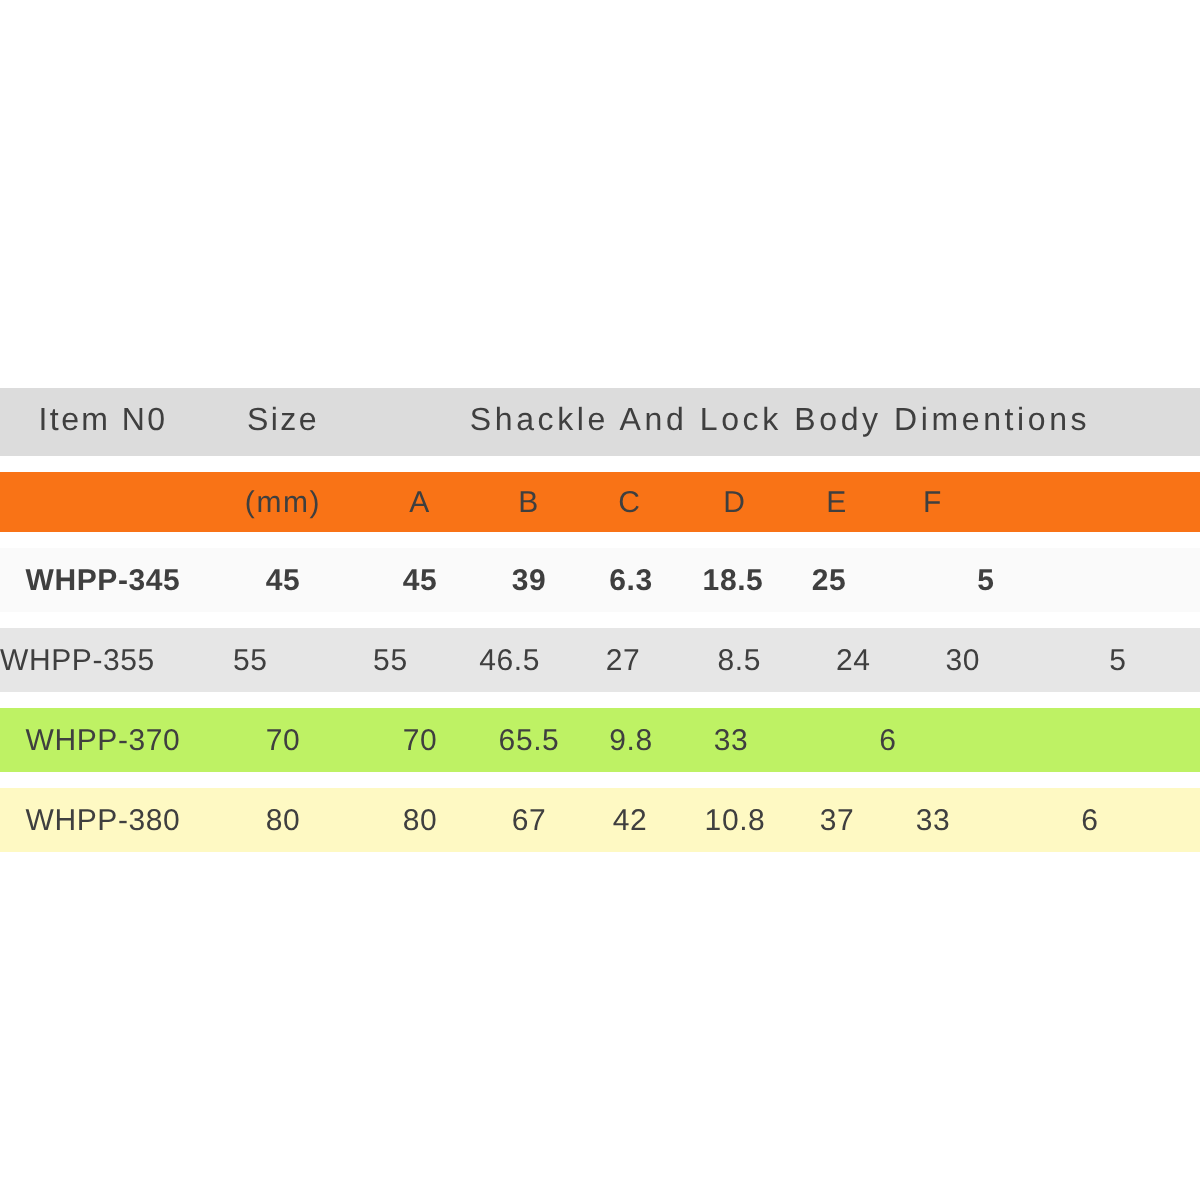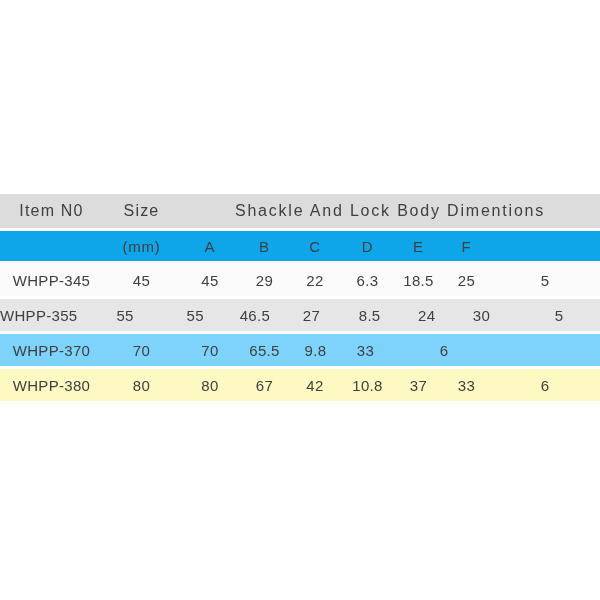--- a/index.html
+++ b/index.html
@@ -10,21 +10,21 @@
     color: #3f3f3f;
     overflow: hidden;
   }
   .sheet {
     width: 600px;
     margin-top: 194px;
   }
   .row {
     display: flex;
     align-items: center;
-    margin-bottom: 3px;
+    margin-bottom: 8px;
   }
   .cell {
     display: flex;
     align-items: center;
     justify-content: center;
     height: 100%;
     white-space: nowrap;
   }
   
   .c-item { width: 103px; }
@@ -40,32 +40,32 @@
 
   .row.header {
     height: 34px;
     background: #dcdcdc;
     font-size: 16px;
     letter-spacing: 1.2px;
   }
   .row.header .c-group { letter-spacing: 1.8px; }
   .row.subheader {
     height: 30px;
-    background: #0ea5e9;
+    background: #f97316;
     font-size: 15px;
     letter-spacing: 0.8px;
   }
   .row.data {
     height: 32px;
     font-size: 15px;
     letter-spacing: 0.3px;
   }
-  .row.data.r0 { background: #fafafa; }
+  .row.data.r0 { background: #fafafa; font-weight: bold; }
   .row.data.r1 { background: #e6e6e6; gap: 19px; }
-  .row.data.r2 { background: #7dd3fc; }
+  .row.data.r2 { background: #bef264; }
   .row.data.r3 { background: #fef9c3; }
 </style>
 </head>
 <body>
 
 <div class="sheet">
 
   <div class="row header">
     <div class="cell c-item">Item N0</div>
     <div class="cell c-size">Size</div>
@@ -80,22 +80,21 @@
     <div class="cell c-c">C</div>
     <div class="cell c-d">D</div>
     <div class="cell c-e">E</div>
     <div class="cell c-f">F</div>
   </div>
 
   <div class="row data r0">
     <div class="cell c-item">WHPP-345</div>
     <div class="cell c-size">45</div>
     <div class="cell c-a">45</div>
-    <div class="cell c-b">29</div>
-    <div class="cell c-c">22</div>
+    <div class="cell c-b">39</div>
     <div class="cell c-d">6.3</div>
     <div class="cell c-e">18.5</div>
     <div class="cell c-f">25</div>
     <div class="cell c-pins">5</div>
   </div>
 
   <div class="row data r1">
     <div class="cell c-item">WHPP-355</div>
     <div class="cell c-size">55</div>
     <div class="cell c-a">55</div>

